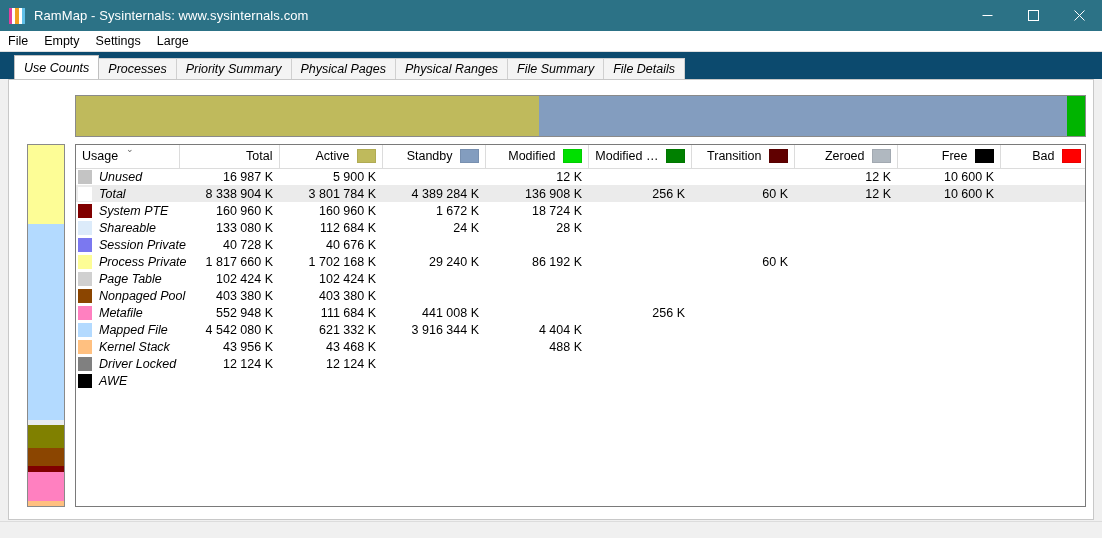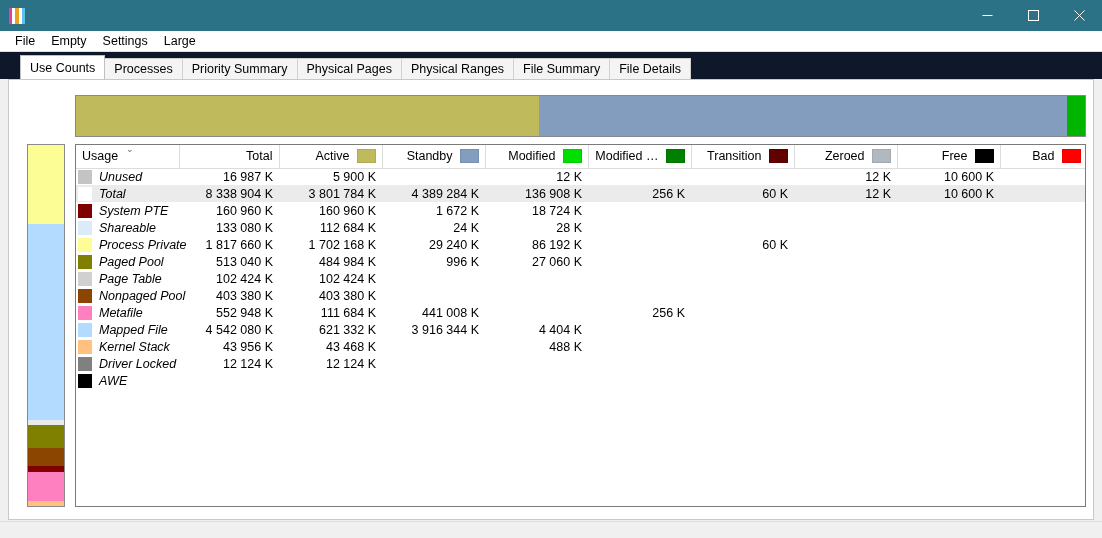--- a/index.html
+++ b/index.html
@@ -41,37 +41,37 @@
     color: #ffffff;
   }
   .wc svg { display: block; }
 
   
   #menubar {
     height: 21px;
     background: #ffffff;
     display: flex;
     align-items: center;
-    padding-left: 7px;
     border-bottom: 1px solid #dfdfdf;
   }
   .menu-item {
     font-size: 12.5px;
     color: #000000;
     padding: 2px 8px;
     white-space: nowrap;
   }
 
   
   #tabs-wrap {
-    background: #0f172a;
-    padding: 8px 0 0 20px;
+    background: #0c4a6e;
+    padding: 8px 0 0 14px;
     height: 27px;
     position: relative;
     z-index: 3;
+    font-style: italic;
   }
   #tabs { display: flex; align-items: flex-end; height: 100%; }
   .tab {
     font-size: 12.5px;
     color: #000000;
     padding: 3px 9px 3px 9px;
     border: 1px solid #d0d0d0;
     border-bottom: none;
     background: #f4f4f4;
     margin-right: -1px;
@@ -194,20 +194,21 @@
 <body>
 
 <div id="titlebar">
   <div id="app-icon">
       <span style="background: rgb(224, 64, 160);"></span>
       <span style="background: rgb(255, 255, 255);"></span>
       <span style="background: rgb(240, 160, 32);"></span>
       <span style="background: rgb(255, 255, 255);"></span>
       <span style="background: rgb(96, 192, 232);"></span>
     </div>
+  <div id="title-text">RamMap - Sysinternals: www.sysinternals.com</div>
   <div id="window-controls">
     <div class="wc">
       <svg width="11" height="11" viewBox="0 0 11 11">
           <line x1="0.5" y1="5.5" x2="10.5" y2="5.5" stroke="#ffffff" stroke-width="1"></line>
         </svg>
     </div>
     <div class="wc">
       <svg width="11" height="11" viewBox="0 0 11 11">
           <rect x="0.5" y="0.5" width="10" height="10" fill="none" stroke="#ffffff" stroke-width="1"></rect>
         </svg>
@@ -396,54 +397,54 @@
             <td class="num">28 K</td>
             <td class="num"></td>
             <td class="num"></td>
             <td class="num"></td>
             <td class="num"></td>
             <td class="num"></td>
           </tr>
           <tr class="">
             <td class="usage">
               <div class="usage-cell">
+                <span class="row-swatch" style="background: rgb(123, 120, 240);"></span>
+                <span>Session Private</span>
+              </div>
+            </td>
+            <td class="num">40 728 K</td>
+            <td class="num">40 676 K</td>
+            <td class="num"></td>
+            <td class="num"></td>
+            <td class="num"></td>
+            <td class="num"></td>
+            <td class="num"></td>
+            <td class="num"></td>
+            <td class="num"></td>
+          </tr>
+          <tr class="">
+            <td class="usage">
+              <div class="usage-cell">
                 <span class="row-swatch" style="background: rgb(253, 253, 150);"></span>
                 <span>Process Private</span>
               </div>
             </td>
             <td class="num">1 817 660 K</td>
             <td class="num">1 702 168 K</td>
             <td class="num">29 240 K</td>
             <td class="num">86 192 K</td>
             <td class="num"></td>
             <td class="num">60 K</td>
             <td class="num"></td>
             <td class="num"></td>
             <td class="num"></td>
           </tr>
           <tr class="">
             <td class="usage">
               <div class="usage-cell">
-                <span class="row-swatch" style="background: rgb(128, 128, 0);"></span>
-                <span>Paged Pool</span>
-              </div>
-            </td>
-            <td class="num">513 040 K</td>
-            <td class="num">484 984 K</td>
-            <td class="num">996 K</td>
-            <td class="num">27 060 K</td>
-            <td class="num"></td>
-            <td class="num"></td>
-            <td class="num"></td>
-            <td class="num"></td>
-            <td class="num"></td>
-          </tr>
-          <tr class="">
-            <td class="usage">
-              <div class="usage-cell">
                 <span class="row-swatch" style="background: rgb(208, 208, 208);"></span>
                 <span>Page Table</span>
               </div>
             </td>
             <td class="num">102 424 K</td>
             <td class="num">102 424 K</td>
             <td class="num"></td>
             <td class="num"></td>
             <td class="num"></td>
             <td class="num"></td>

